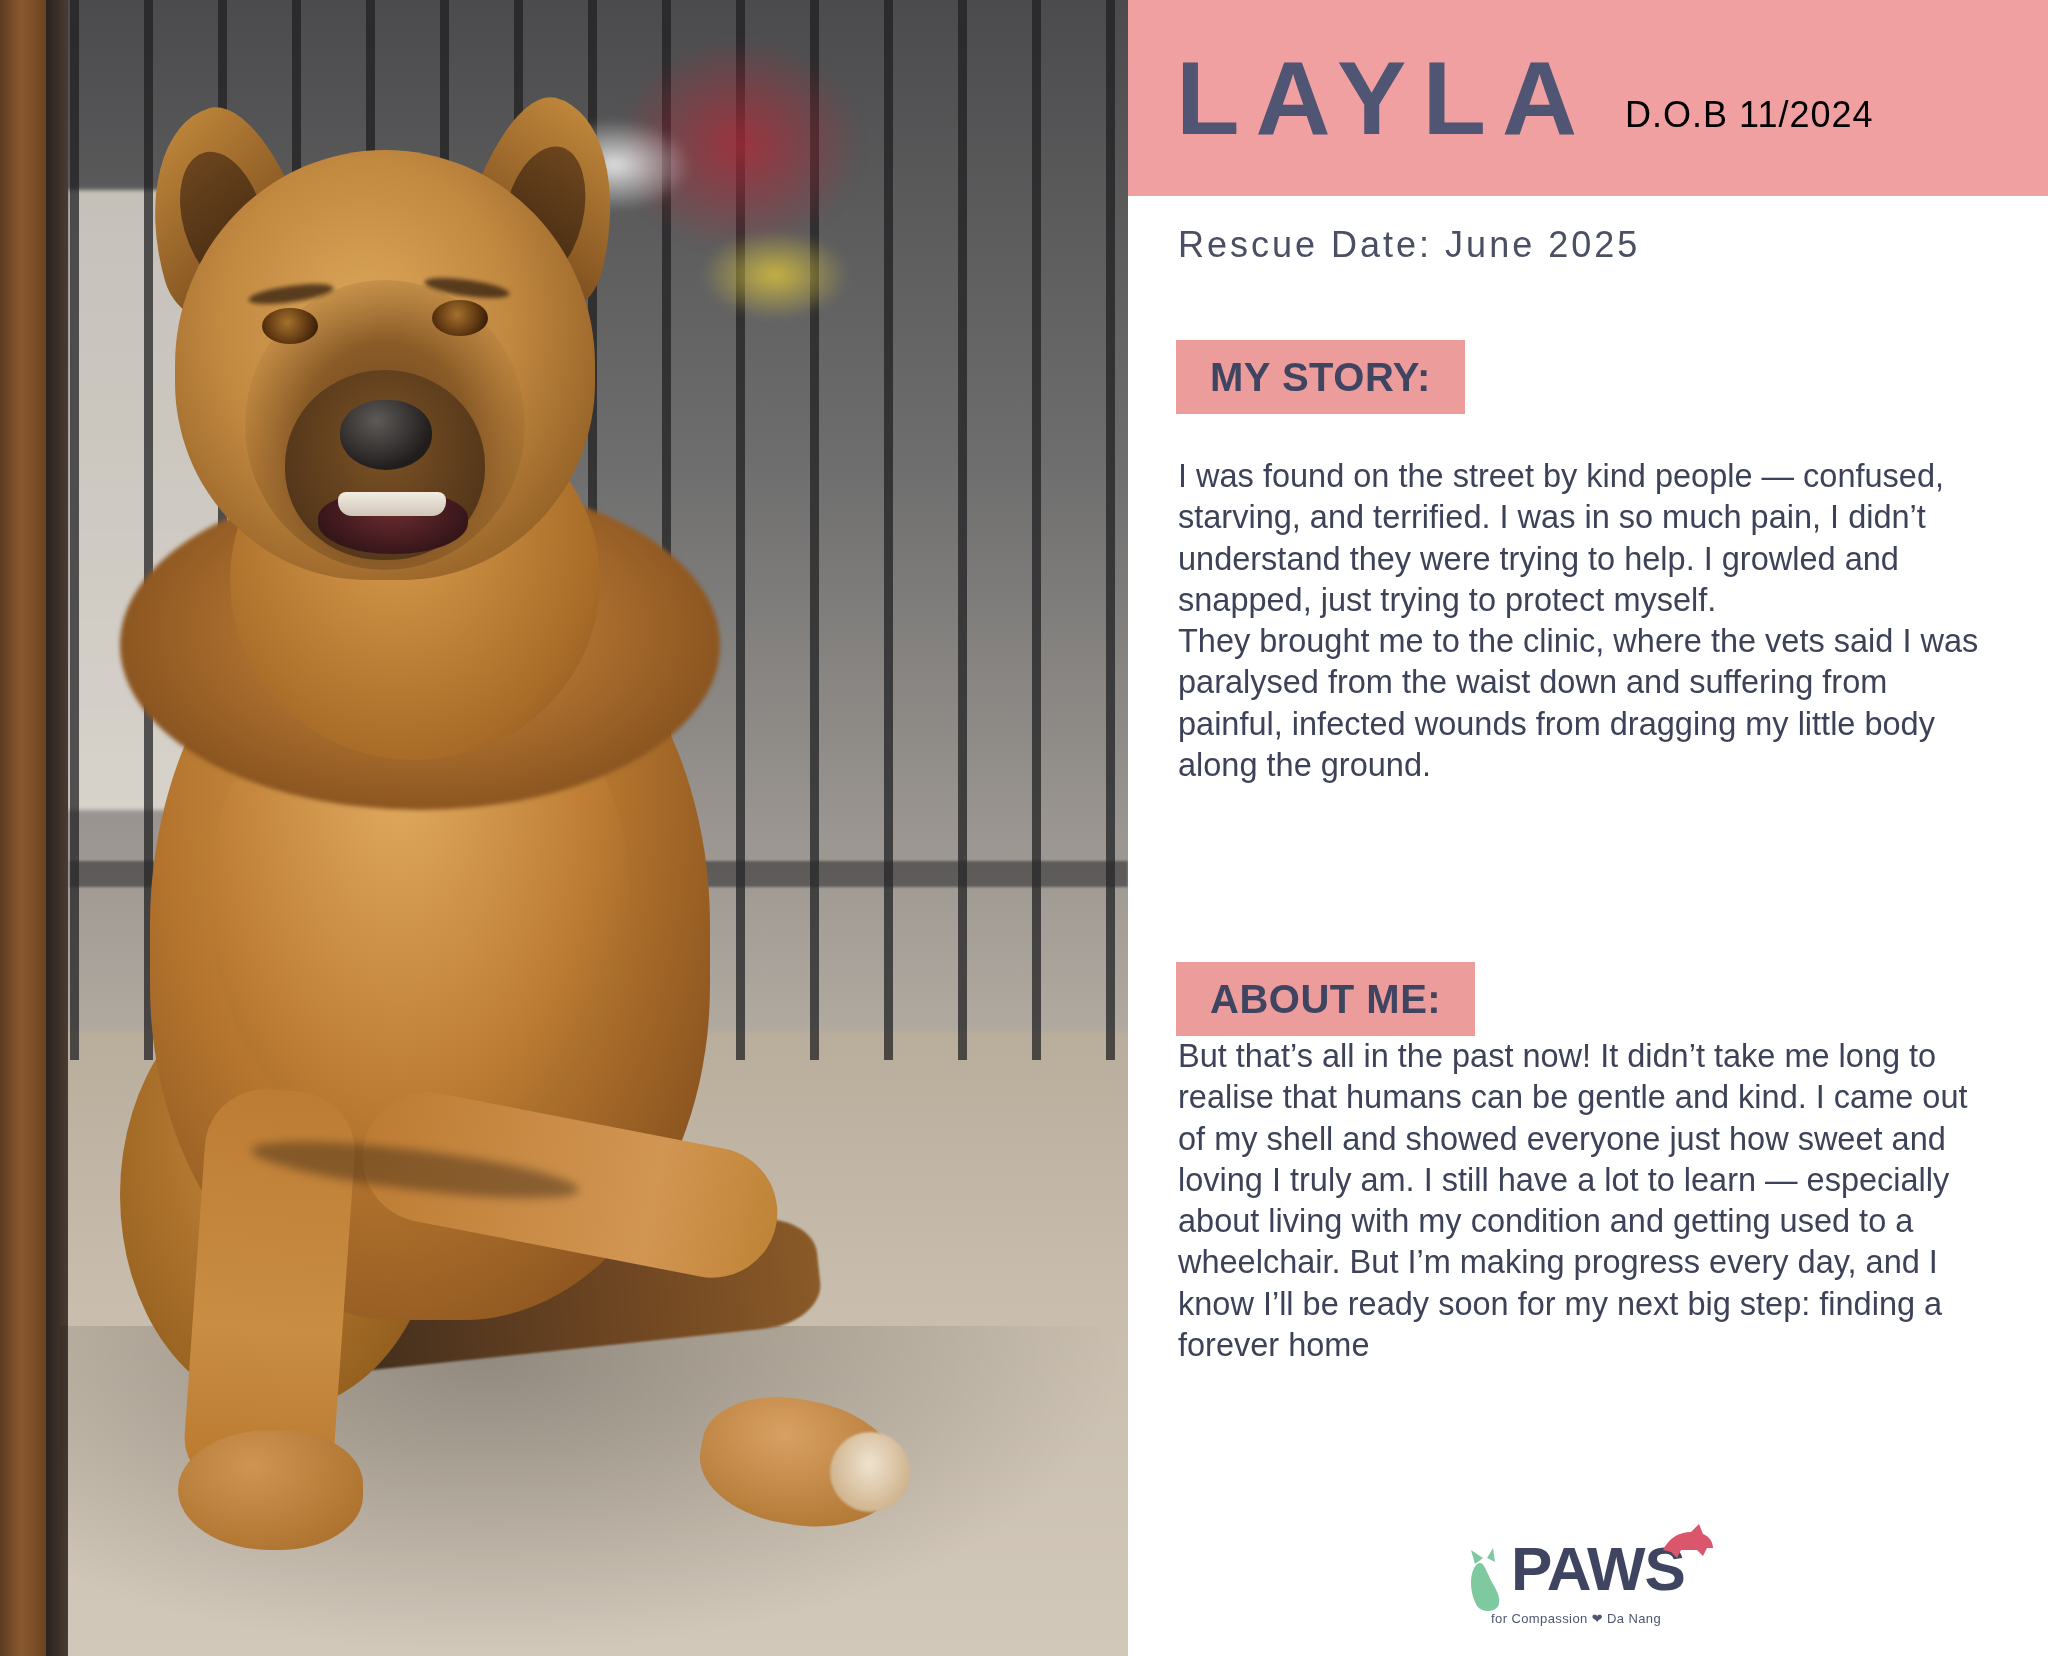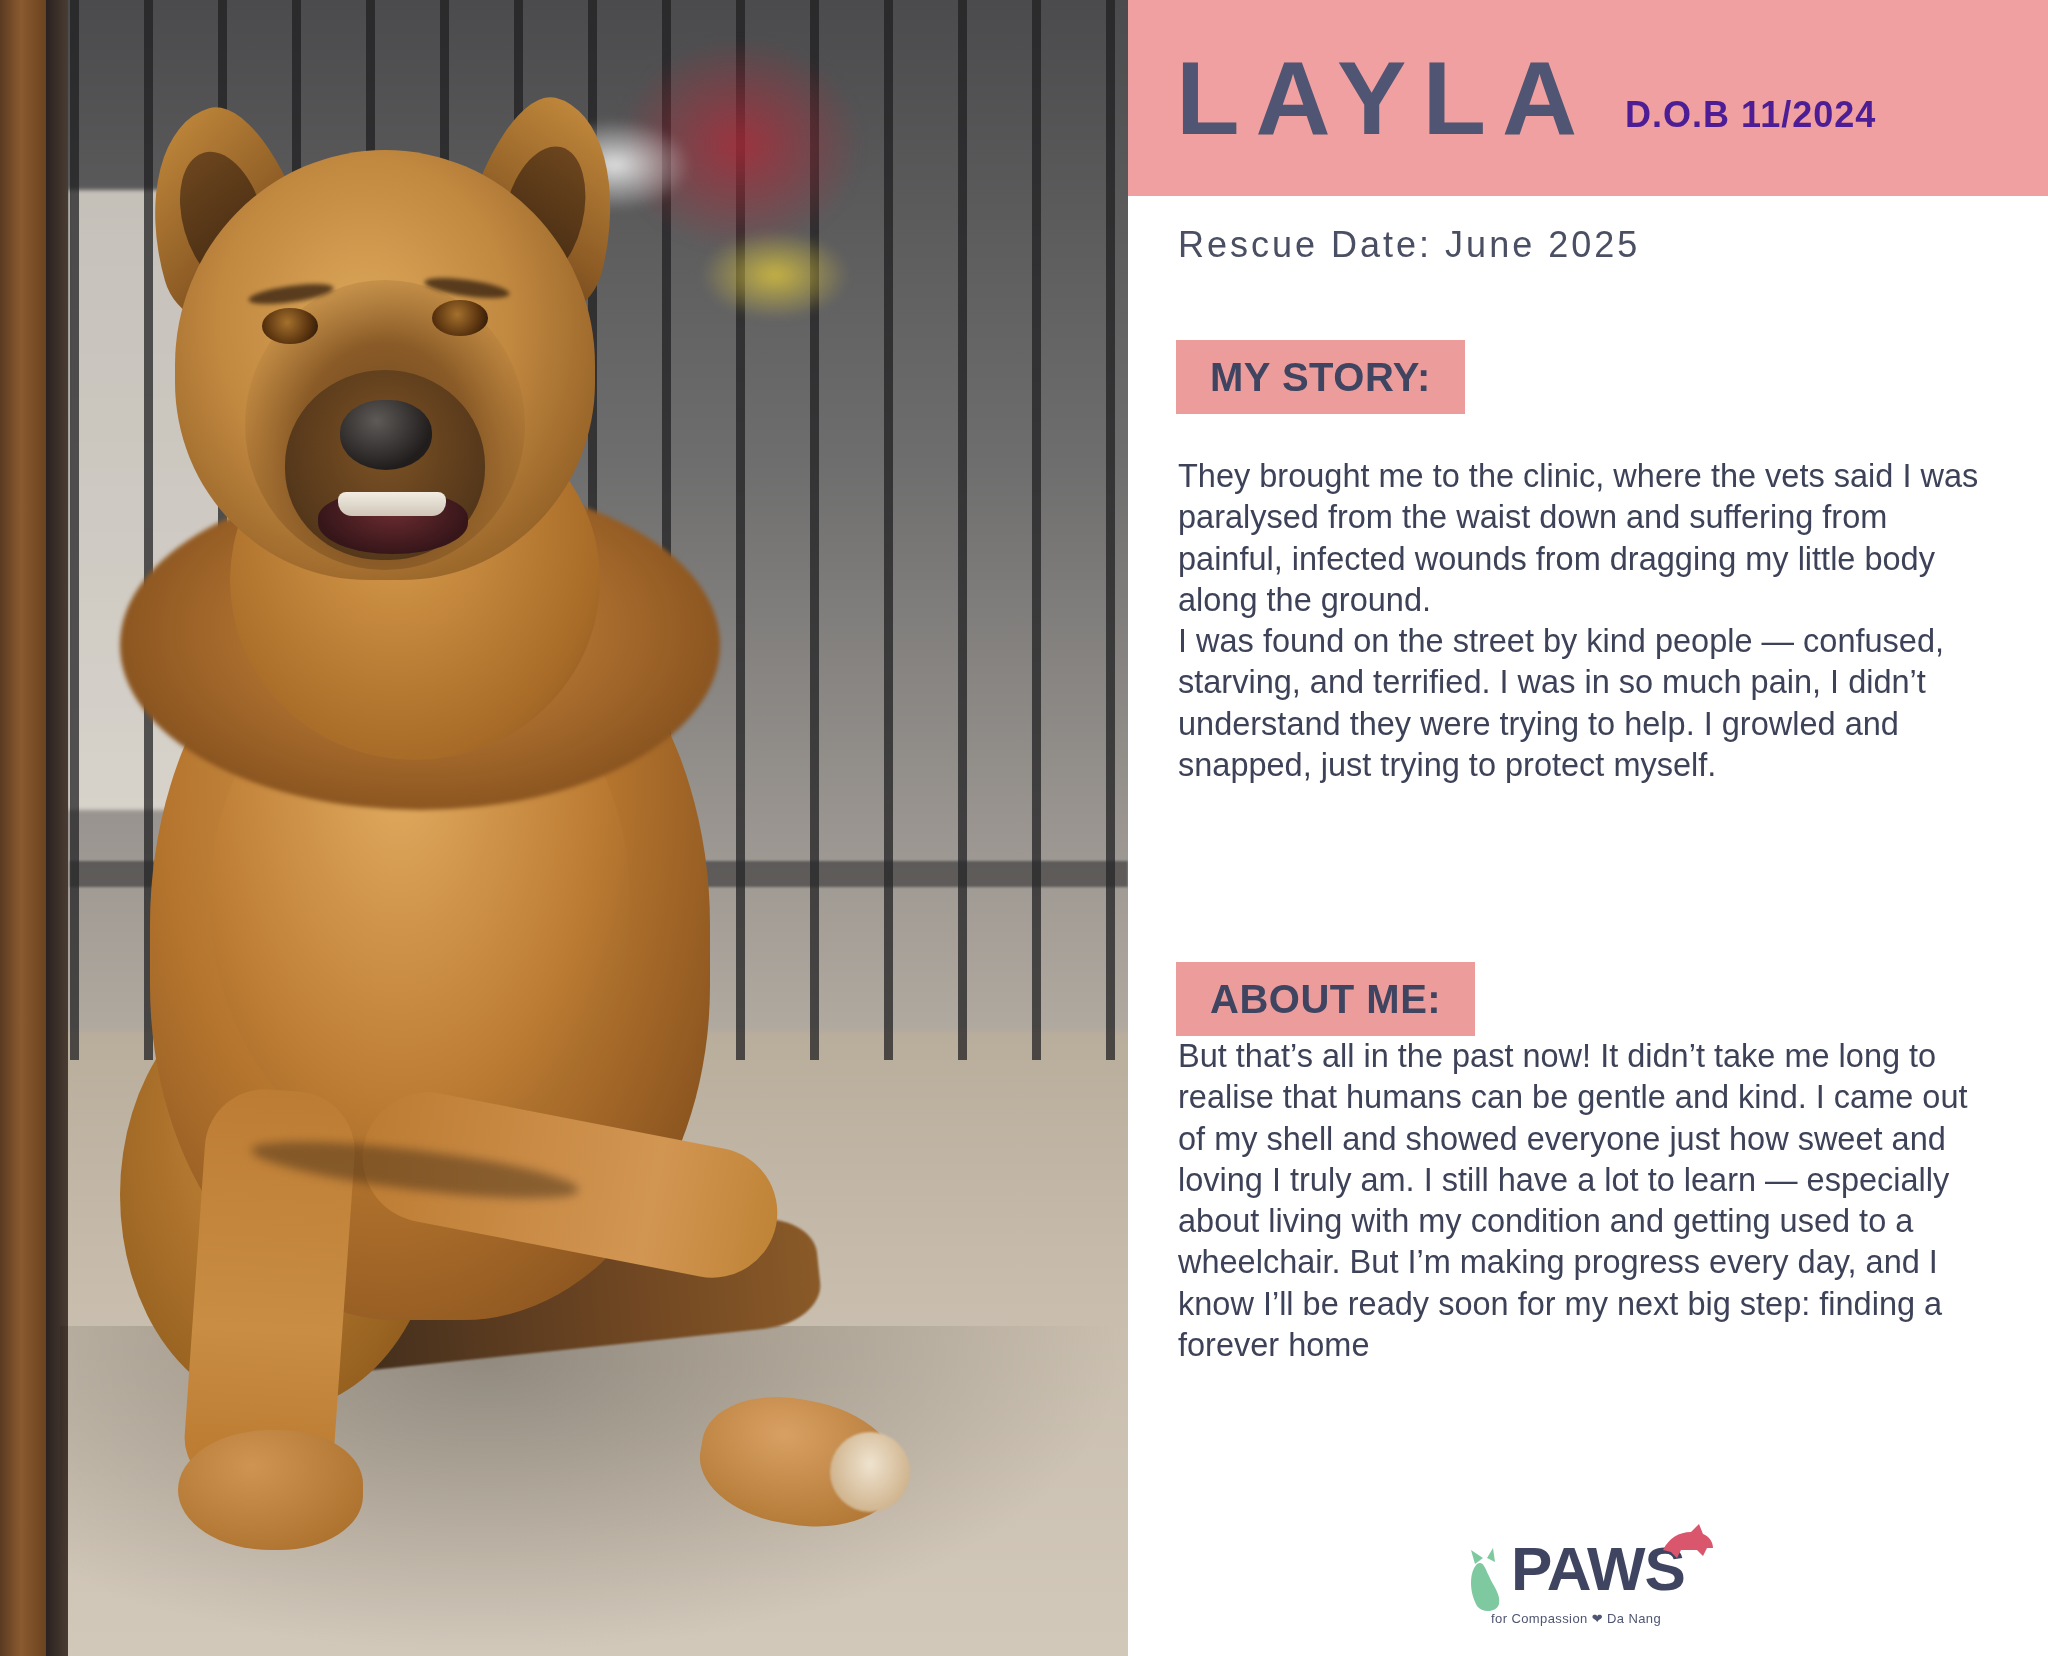--- a/index.html
+++ b/index.html
@@ -279,22 +279,22 @@
   .dog-name {
     font-size: 104px;
     font-weight: bold;
     letter-spacing: 16px;
     color: #4f5572;
     line-height: 1;
     white-space: nowrap;
   }
   .dob {
     font-size: 36px;
-    font-weight: bold;
-    color: #4c1d95;
+    font-weight: normal;
+    color: #000000;
     letter-spacing: 1px;
     margin-top: 34px;
     white-space: nowrap;
     text-align: right;
   }
   .meta {
     position: absolute;
     left: 50px; top: 222px;
     width: 840px;
   }
@@ -420,22 +420,22 @@
 
     <div class="meta">
       <div class="meta-line">Rescue Date: June 2025</div>
     </div>
 
     <div class="section-tag" id="story-tag">
       <span>MY STORY:</span>
     </div>
 
     <div class="body-text" id="story-text">
+      <p>I was found on the street by kind people — confused, starving, and terrified. I was in so much pain, I didn’t understand they were trying to help. I growled and snapped, just trying to protect myself.</p>
       <p>They brought me to the clinic, where the vets said I was paralysed from the waist down and suffering from painful, infected wounds from dragging my little body along the ground.</p>
-      <p>I was found on the street by kind people — confused, starving, and terrified. I was in so much pain, I didn’t understand they were trying to help. I growled and snapped, just trying to protect myself.</p>
     </div>
 
     <div class="section-tag" id="about-tag">
       <span>ABOUT ME:</span>
     </div>
 
     <div class="body-text" id="about-text">
       <p>But that’s all in the past now! It didn’t take me long to realise that humans can be gentle and kind. I came out of my shell and showed everyone just how sweet and loving I truly am. I still have a lot to learn — especially about living with my condition and getting used to a wheelchair. But I’m making progress every day, and I know I’ll be ready soon for my next big step: finding a forever home</p>
     </div>
 

